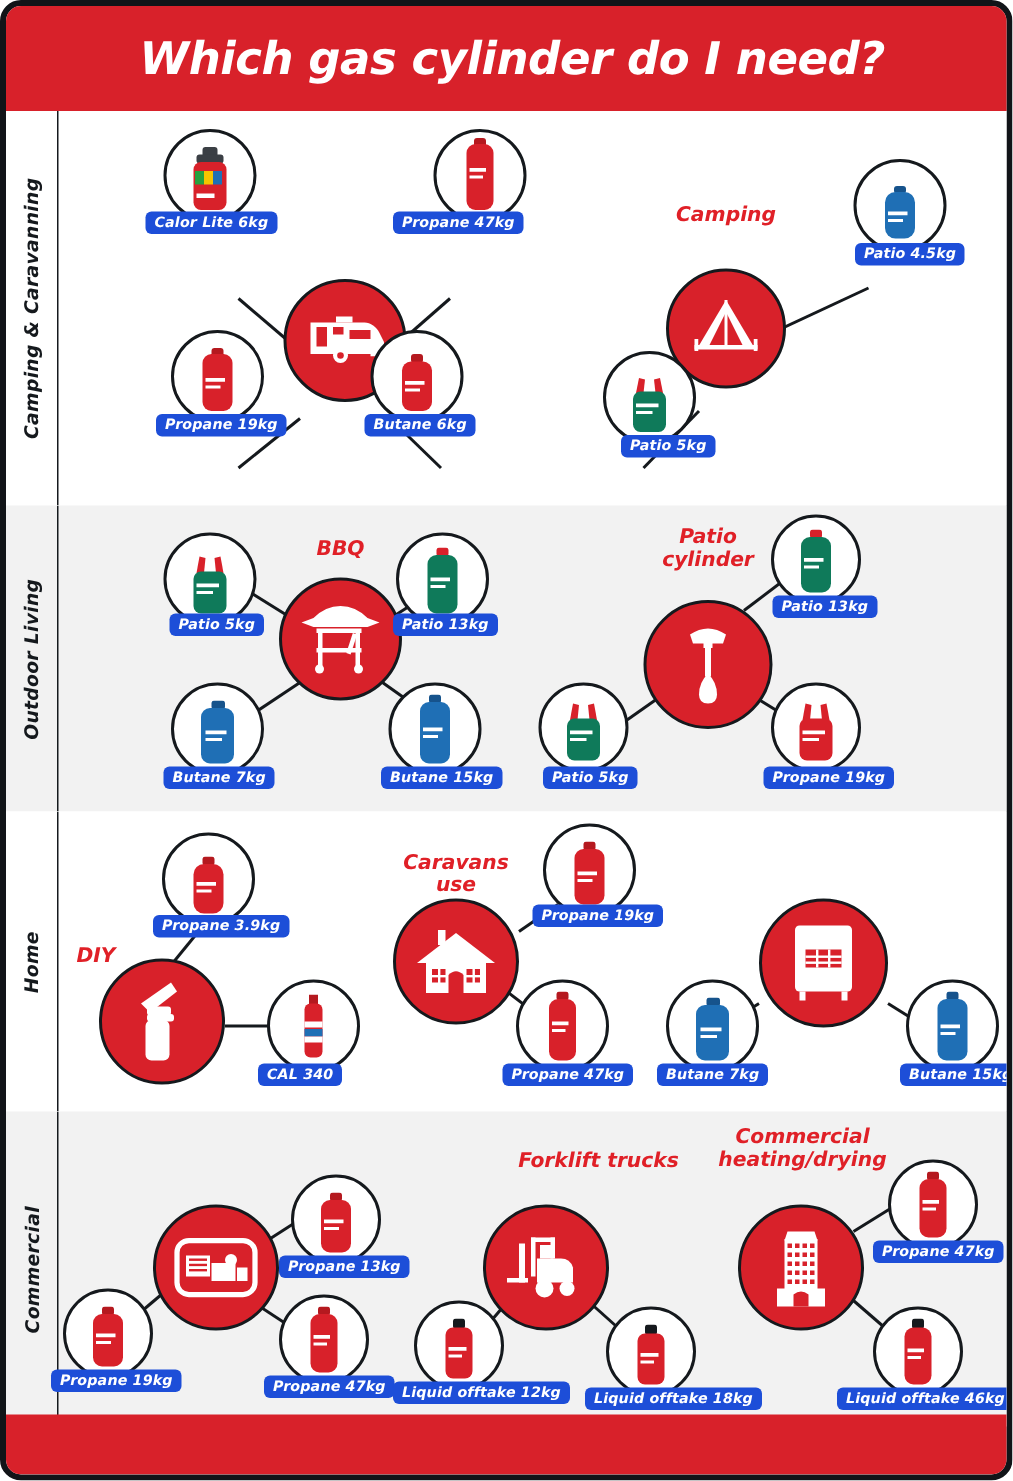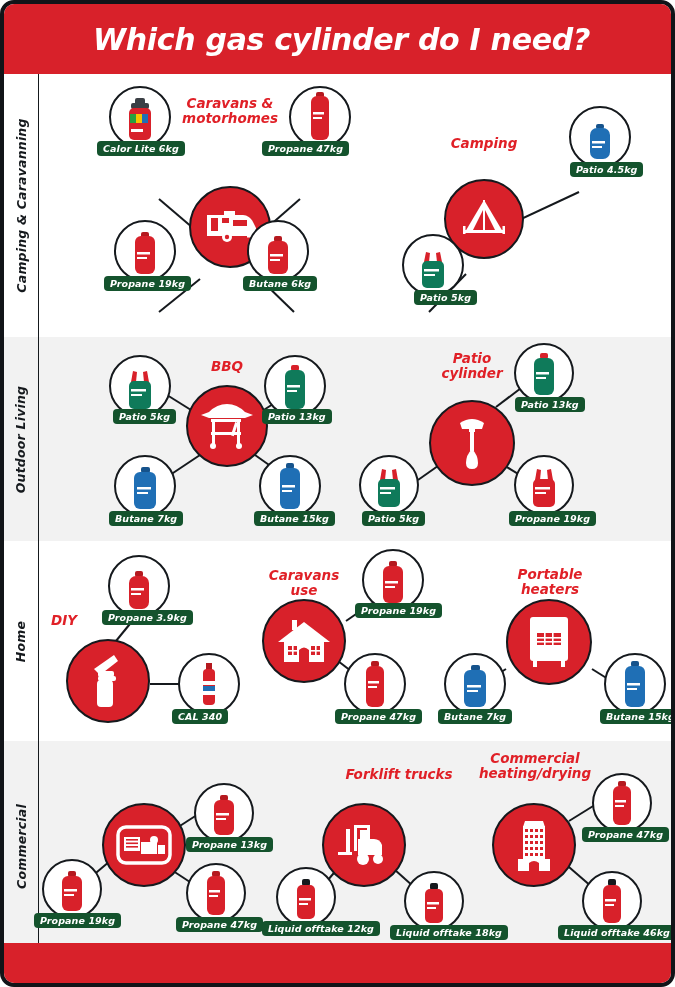--- a/index.html
+++ b/index.html
@@ -71,21 +71,21 @@
     background:#ffffff;
     border:2px solid #15191d;
     box-sizing:border-box;
     display:flex;align-items:flex-end;justify-content:center;
     overflow:hidden;
   }
   .node-circle svg{display:block;margin-bottom:4px;}
 
   .badge{
     position:absolute;
-    background:#14532d;
+    background:#1d4ed8;
     color:#ffffff;
     border-radius:4px;
     font-size:9.5px;font-weight:bold;font-style:italic;
     padding:2.5px 6px 3px 6px;
     white-space:nowrap;
     letter-spacing:0.1px;
     line-height:1.05;
   }
 
   .svg-layer{position:absolute;left:0;top:0;pointer-events:none;}
@@ -119,22 +119,20 @@
         <rect x="8" y="9" width="7" height="13" fill="#d8212a"></rect>
         <rect x="19" y="9" width="7" height="5" fill="#d8212a"></rect>
         <rect x="30" y="11" width="14" height="6" fill="#d8212a"></rect>
         <rect x="21" y="2" width="11" height="4" fill="#ffffff"></rect>
         <circle cx="24" cy="28" r="5" fill="#ffffff"></circle>
         <circle cx="24" cy="28" r="2.2" fill="#d8212a"></circle>
         <rect x="44" y="26" width="9" height="2.5" fill="#ffffff"></rect>
         <rect x="50" y="23" width="2.5" height="8" fill="#ffffff"></rect>
       </svg>
     </div>
-    <div class="hub-title" style="left:168px;top:22px;width:116px;">Caravans &amp;
-motorhomes</div>
 
     <div class="node" style="left:105px;top:12px;width:62px;height:62px;">
       <div class="node-circle">
         <svg width="26" height="44" viewBox="0 0 26 44">
           <rect x="8" y="0" width="10" height="7" rx="2" fill="#3b3f45"></rect>
           <rect x="4" y="5" width="18" height="6" rx="2" fill="#3b3f45"></rect>
           <rect x="2" y="10" width="22" height="32" rx="5" fill="#d8212a"></rect>
           <rect x="3" y="16" width="6" height="9" fill="#27a03f"></rect>
           <rect x="9" y="16" width="6" height="9" fill="#f5c400"></rect>
           <rect x="15" y="16" width="6" height="9" fill="#1f6fb5"></rect>
@@ -363,21 +361,21 @@
     </svg>
 
     <div class="hub" style="left:62px;top:98px;width:84px;height:84px;">
       <svg width="48" height="56" viewBox="0 0 48 56">
         <path d="M10 16 L30 2 L34 8 L16 22 Z" fill="#ffffff"></path>
         <rect x="14" y="18" width="16" height="6" rx="2" fill="#ffffff"></rect>
         <rect x="14" y="23" width="18" height="5" rx="2" fill="#ffffff"></rect>
         <rect x="13" y="27" width="16" height="27" rx="4" fill="#ffffff"></rect>
       </svg>
     </div>
-    <div class="hub-title" style="left:38px;top:72px;width:44px;">DIY</div>
+    <div class="hub-title" style="left:38px;top:89px;width:44px;">DIY</div>
 
     <div class="node" style="left:104px;top:14px;width:62px;height:62px;">
       <div class="node-circle">
         <svg width="26" height="40" viewBox="0 0 26 40">
           <rect x="9" y="0" width="8" height="6" rx="2" fill="#b5191f"></rect>
           <rect x="3" y="5" width="20" height="33" rx="7" fill="#d8212a"></rect>
           <rect x="5" y="17" width="13" height="2.5" fill="#ffffff"></rect>
           <rect x="5" y="22" width="10" height="2" fill="#ffffff"></rect>
         </svg>
       </div>
@@ -442,21 +440,20 @@
         <rect x="5" y="2" width="38" height="44" rx="3" fill="#ffffff"></rect>
         <rect x="12" y="18" width="24" height="12" fill="#d8212a"></rect>
         <rect x="12" y="22" width="24" height="1.6" fill="#ffffff"></rect>
         <rect x="12" y="26" width="24" height="1.6" fill="#ffffff"></rect>
         <rect x="19" y="18" width="1.6" height="12" fill="#ffffff"></rect>
         <rect x="27" y="18" width="1.6" height="12" fill="#ffffff"></rect>
         <rect x="8" y="46" width="4" height="6" fill="#ffffff"></rect>
         <rect x="36" y="46" width="4" height="6" fill="#ffffff"></rect>
       </svg>
     </div>
-    <div class="hub-title" style="left:490px;top:26px;width:112px;">Portable heaters</div>
 
     <div class="node" style="left:440px;top:112px;width:62px;height:62px;">
       <div class="node-circle">
         <svg width="28" height="44" viewBox="0 0 28 44">
           <rect x="10" y="0" width="9" height="6" rx="2" fill="#16538c"></rect>
           <rect x="3" y="5" width="22" height="37" rx="6" fill="#1f6fb5"></rect>
           <rect x="6" y="20" width="14" height="2.5" fill="#ffffff"></rect>
           <rect x="6" y="25" width="11" height="2" fill="#ffffff"></rect>
         </svg>
       </div>

